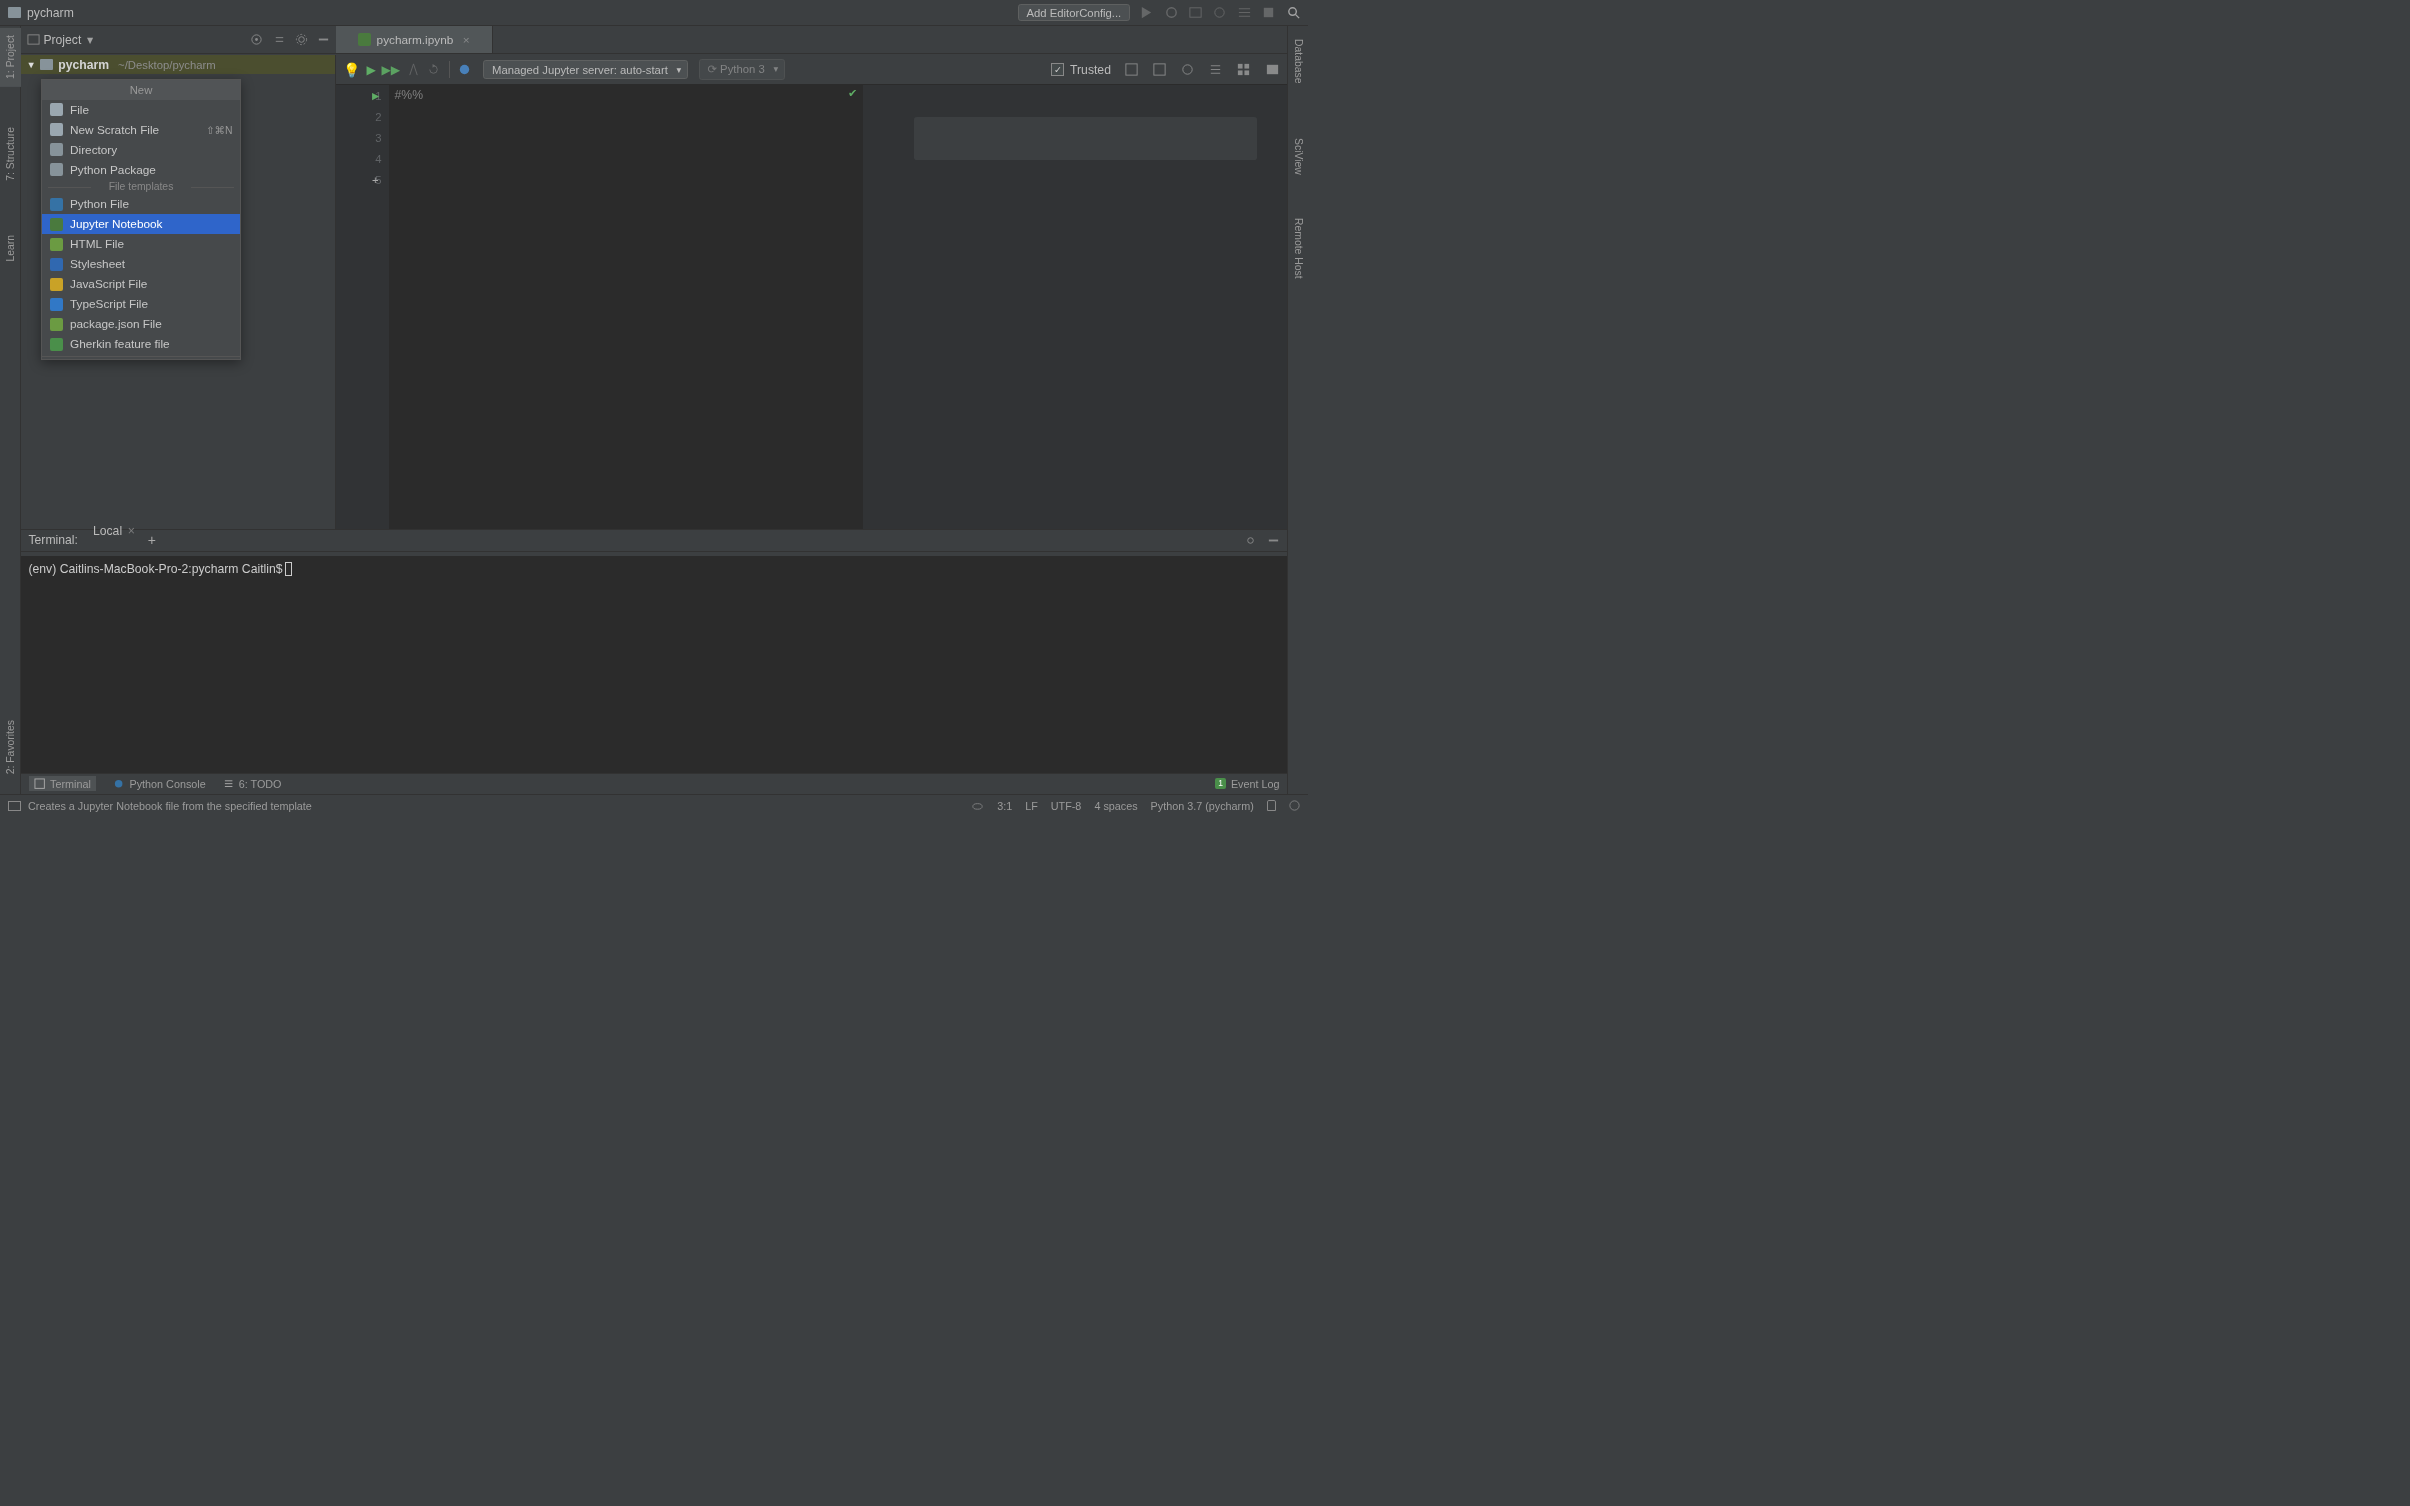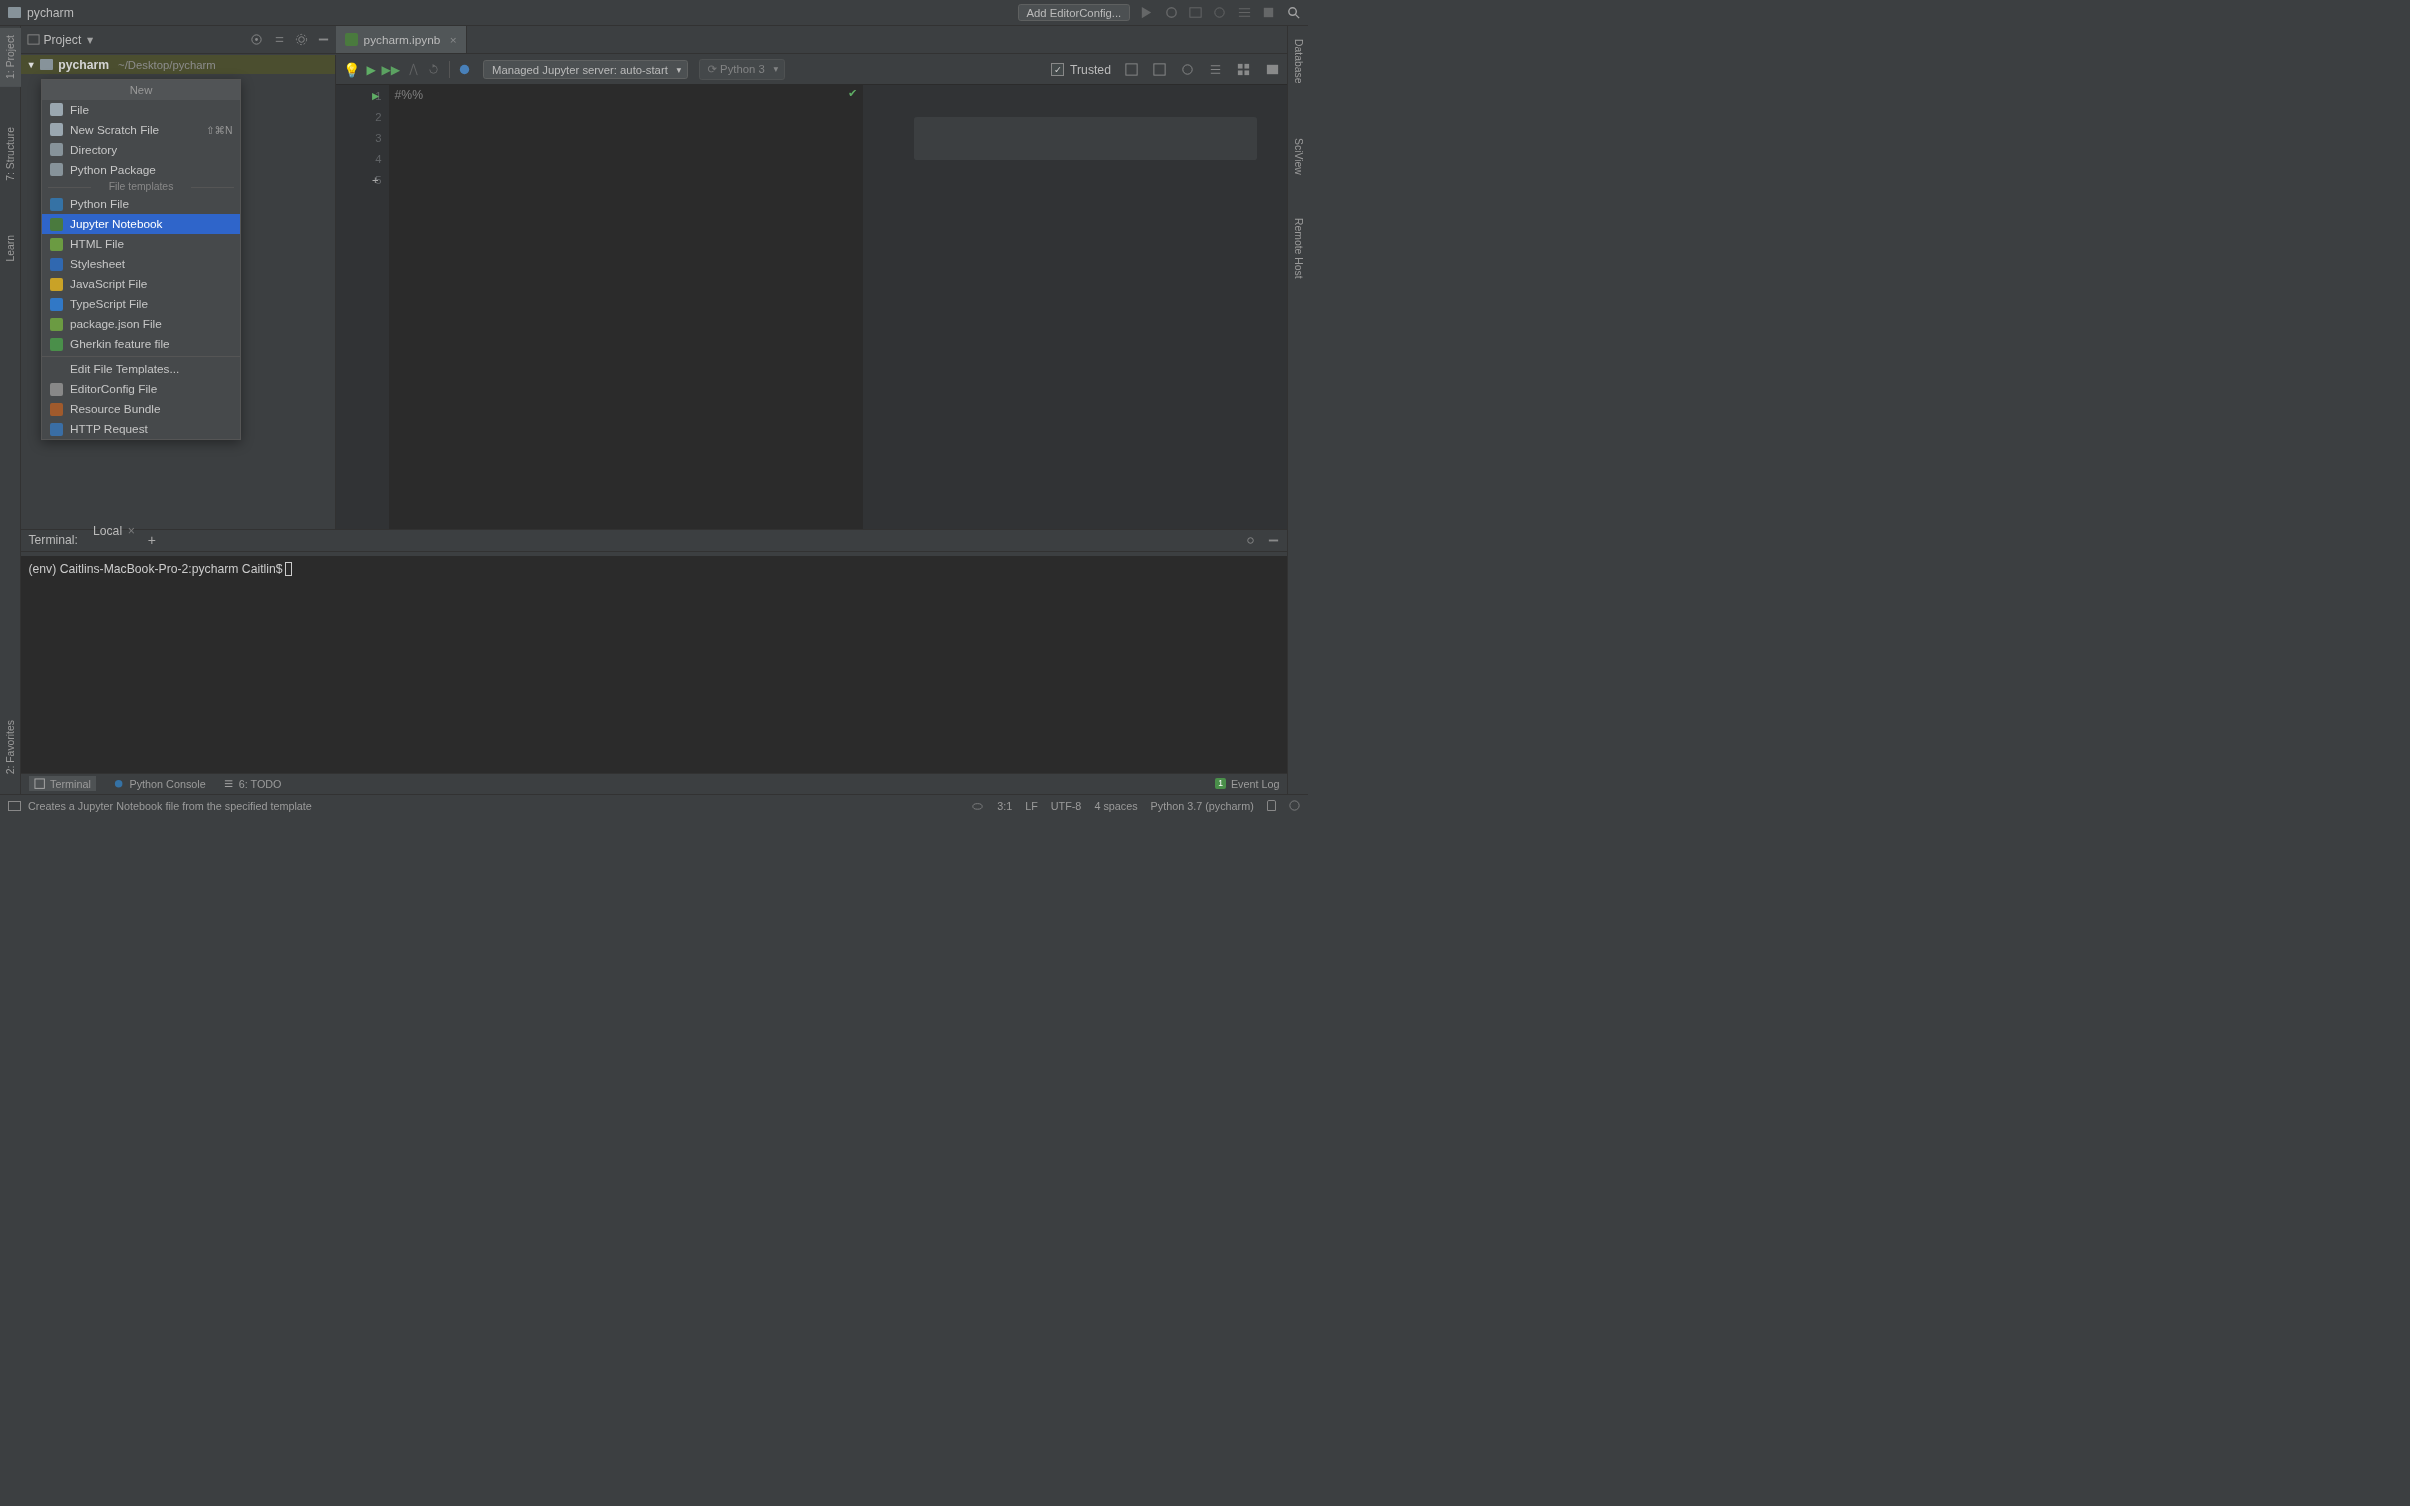--- a/index.html
+++ b/index.html
@@ -50,21 +50,21 @@
   .ctx .sep::before, .ctx .sep::after { content: ""; position: absolute; top: 50%; width: 43px; height: 0.9px; background: #555; }
   .ctx .sep::before { left: 5.6px; } .ctx .sep::after { right: 5.6px; }
   .ctx .mi { height: 20px; display: flex; align-items: center; padding: 0 7.5px 0 7.5px; color: #c7c7c7; cursor: pointer; font-size: 11.8px; }
   .ctx .mi .icn { width: 13px; height: 13px; margin-right: 7.5px; border-radius: 1.9px; flex-shrink: 0; }
   .ctx .mi .sc { margin-left: auto; color: #999; font-size: 10.4px; }
   .ctx .mi.sel { background: #2f65ca; color: #fff; }
   .ctx .thin-sep { height: 0.9px; background: #555; margin: 1.9px 0; }
   
   
   .ed-tabs { position: absolute; left: 336px; right: 21px; top: 26px; height: 28px; background: #3c3f41; border-bottom: 0.9px solid #323232; display: flex; align-items: stretch; }
-  .ed-tab { display: flex; align-items: center; padding: 0 9px; background: #515658; border-right: 0.9px solid #323232; color: #bbb; font-size: 11.8px; gap: 5.6px; }
+  .ed-tab { display: flex; align-items: center; padding: 0 22px; background: #515658; border-right: 0.9px solid #323232; color: #bbb; font-size: 11.8px; gap: 5.6px; }
   .ed-tab .icn { width: 13px; height: 13px; background: #4a7a3e; border-radius: 1.9px; }
   .ed-tab .x { opacity: .5; margin-left: 3.8px; }
   
   
   .nb-bar { position: absolute; left: 336px; right: 21px; top: 55px; height: 30px; background: #3c3f41; border-bottom: 0.9px solid #2b2b2b; display: flex; align-items: center; padding: 0 7.5px; gap: 5.6px; }
   .nb-bar .bulb { color: #e8b13f; font-size: 14px; }
   .nb-bar .run { color: #5fad65; font-size: 12.2px; }
   .nb-bar .i { width: 15px; height: 15px; opacity: .55; }
   .nb-bar .vsep { width: 0.9px; height: 17px; background: #555; margin: 0 1.9px; }
   .nb-bar .dd { background: #4c5052; border: 0.9px solid #5e6060; color: #bbb; padding: 2.8px 19px 2.8px 7.5px; border-radius: 2.8px; margin-left: 5.6px; position: relative; font-size: 11.3px; }
@@ -244,38 +244,20 @@
       <div class="mi">
         <div class="icn" style="background: rgb(107, 155, 66);"></div>
         <span>package.json File</span>
       </div>
       <div class="mi">
         <div class="icn" style="background: rgb(74, 143, 74);"></div>
         <span>Gherkin feature file</span>
       </div>
     </div>
   <div class="thin-sep"></div>
-  <div id="ctx-bot">
-      <div class="mi">
-        <div class="icn" style="background: transparent;"></div>
-        <span>Edit File Templates...</span>
-      </div>
-      <div class="mi">
-        <div class="icn" style="background: rgb(136, 136, 136);"></div>
-        <span>EditorConfig File</span>
-      </div>
-      <div class="mi">
-        <div class="icn" style="background: rgb(160, 90, 44);"></div>
-        <span>Resource Bundle</span>
-      </div>
-      <div class="mi">
-        <div class="icn" style="background: rgb(58, 110, 165);"></div>
-        <span>HTTP Request</span>
-      </div>
-    </div>
 </div>
 
 <div class="ed-tabs">
   <div class="ed-tab">
     <div class="icn"></div>
     <span>pycharm.ipynb</span>
     <span class="x">×</span>
   </div>
 </div>
 

